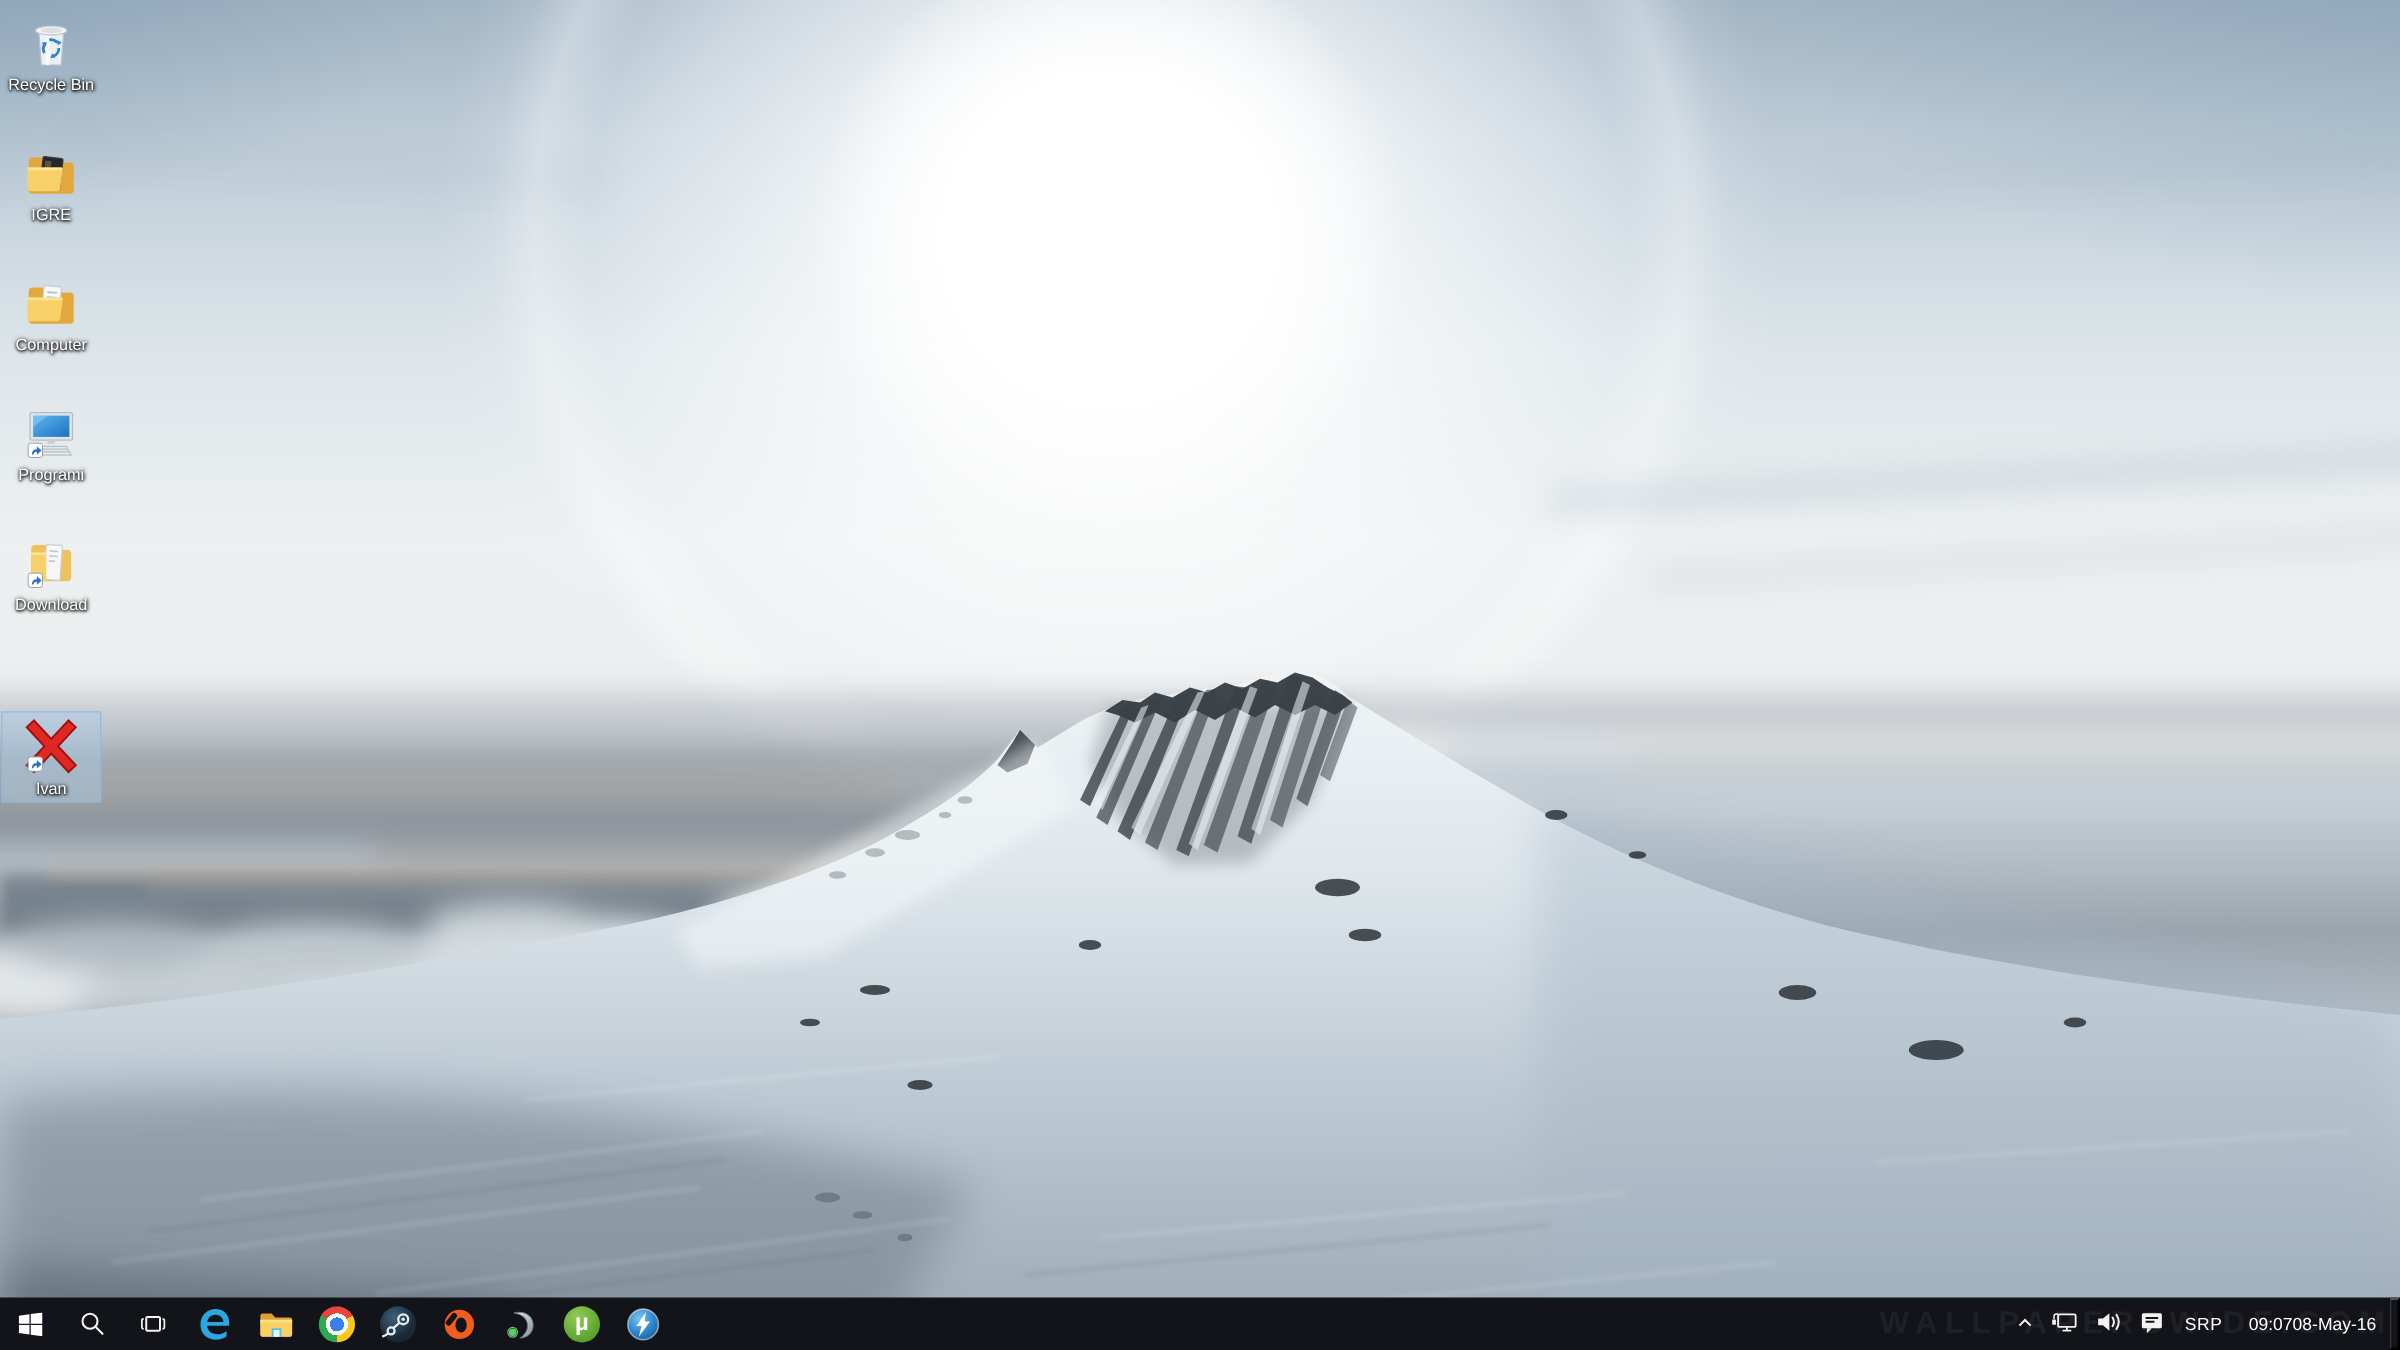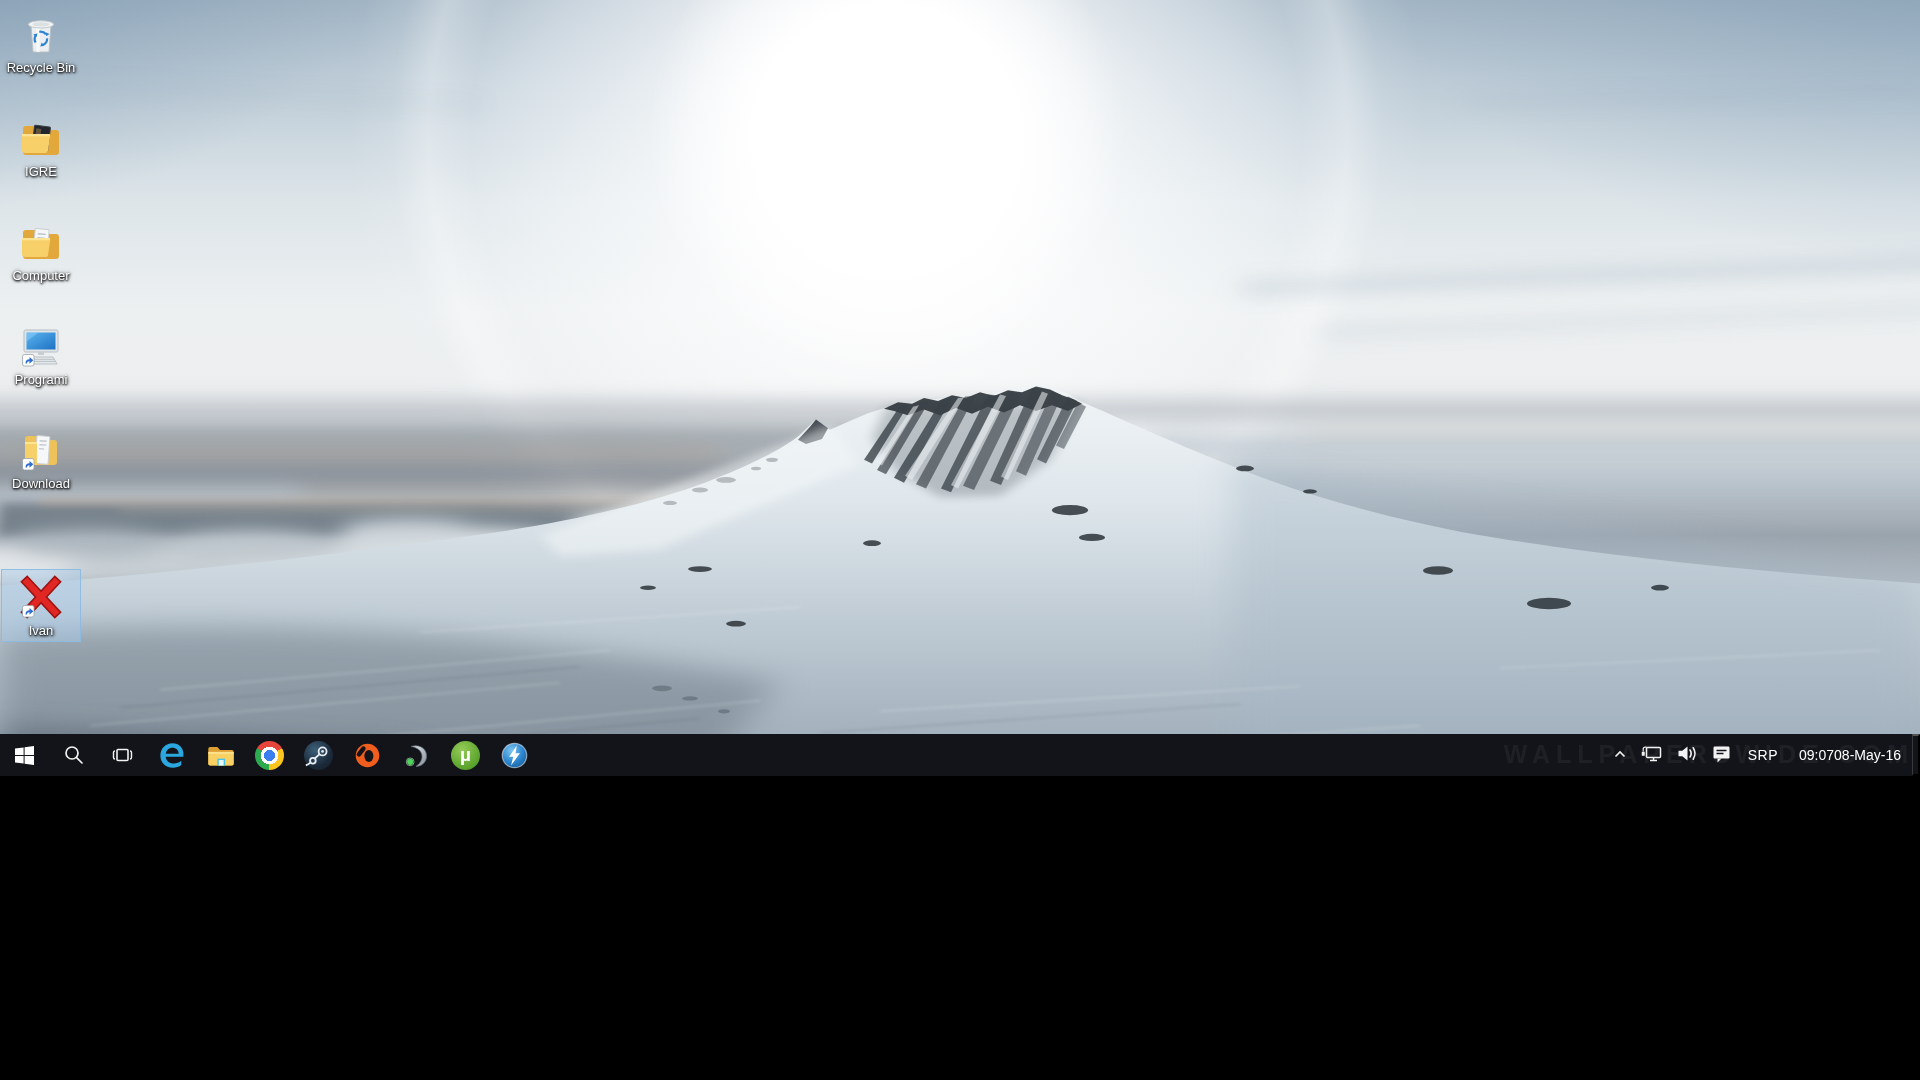--- a/index.html
+++ b/index.html
@@ -1,16 +1,16 @@
 <!DOCTYPE html>
 <html><head>
 <meta charset="utf-8">
 <style>
   html,body{margin:0;padding:0;background:#000;}
-  .screen{position:relative;width:1920px;height:776px;overflow:hidden;
+  .screen{position:relative;width:1920px;height:1080px;overflow:hidden;
           font-family:"Liberation Sans",sans-serif;-webkit-font-smoothing:antialiased;}
   
   .wallpaper{position:absolute;inset:0;
     background:
       radial-gradient(circle 240px at 46.2% 17.5%, #ffffff 0%, #ffffff 55%, rgba(255,255,255,0) 100%),
       radial-gradient(circle 640px at 46.2% 17.5%, rgba(255,255,255,.96) 0%, rgba(255,255,255,.75) 30%, rgba(250,252,253,.42) 55%, rgba(245,248,250,0) 78%),
       radial-gradient(circle 560px at 46.2% 17.5%, rgba(0,0,0,0) 0%, rgba(0,0,0,0) 74%, rgba(255,255,255,.30) 82%, rgba(238,243,246,.15) 88%, rgba(0,0,0,0) 96%),
       radial-gradient(ellipse 900px 500px at -5% -8%, rgba(108,140,168,.55), rgba(0,0,0,0) 55%),
       radial-gradient(ellipse 1000px 520px at 103% -6%, rgba(118,148,174,.48), rgba(0,0,0,0) 60%),
       linear-gradient(180deg,#a2b5c4 0%,#bccbd6 10%,#dde5e9 26%,#edf0f1 40%,#eceeef 52%,#d9dee2 58%,#b4bdc5 64%,#9aa4ad 69%,#b0b9c1 75%,#c6ced5 82%,#ccd4da 100%);}

